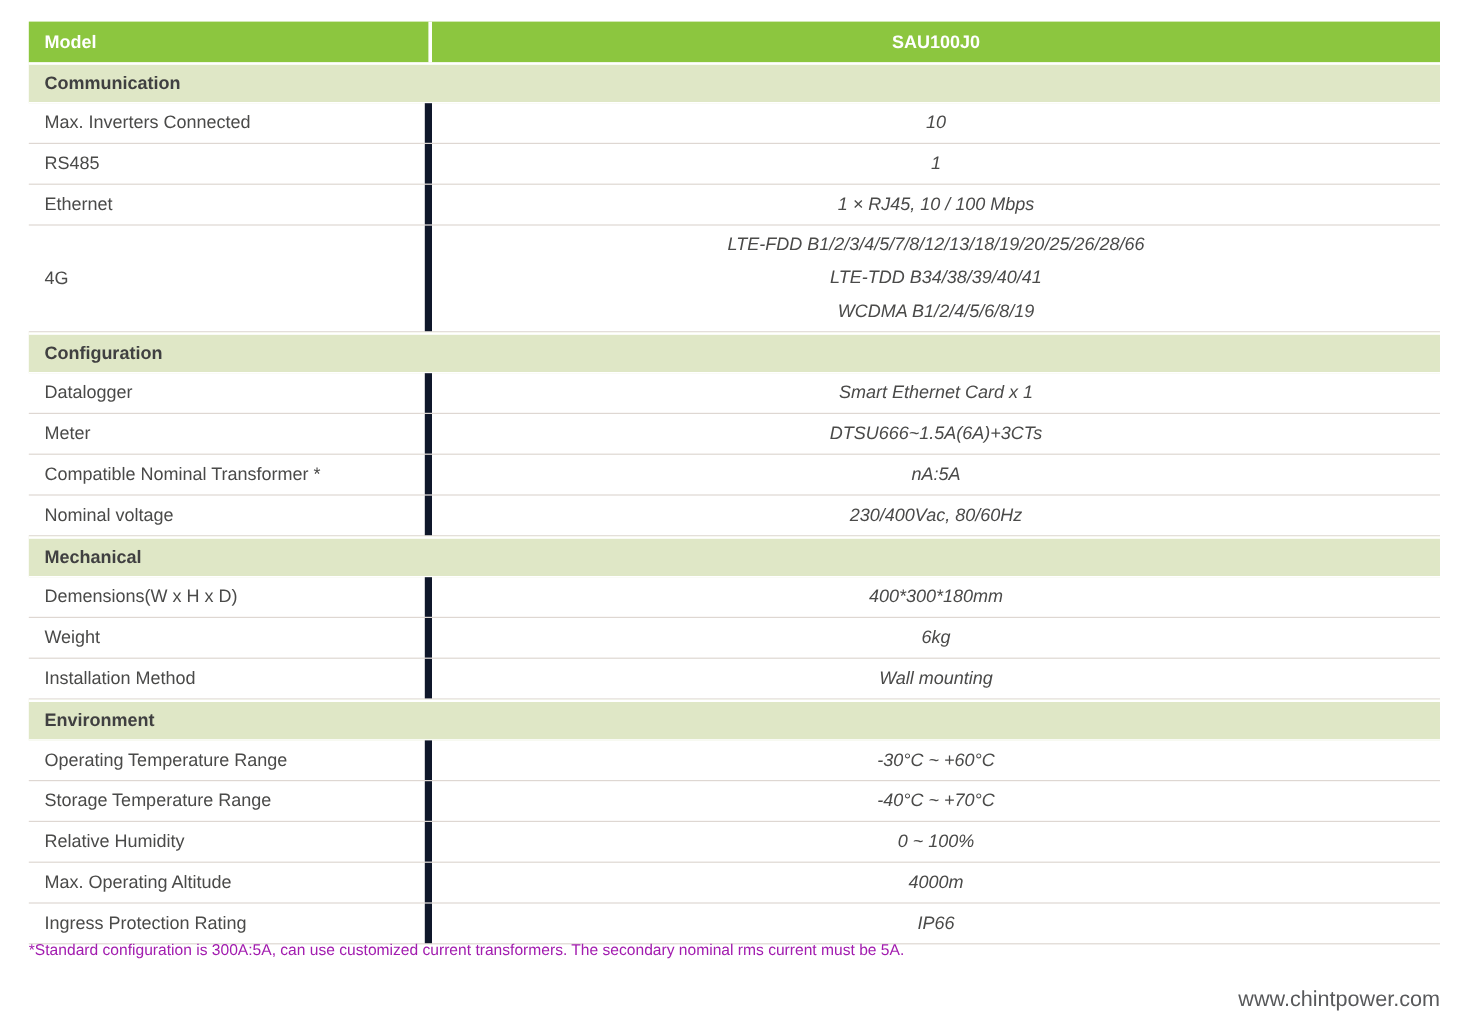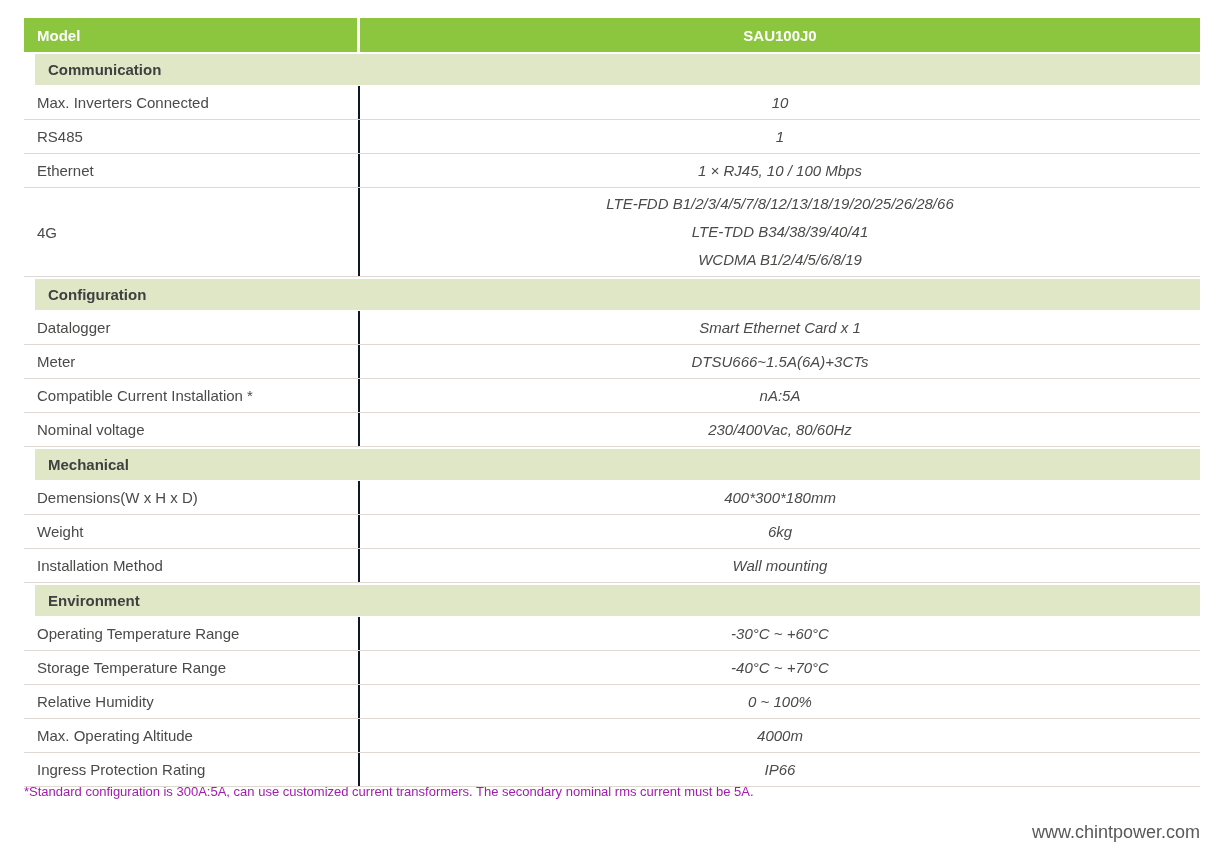--- a/index.html
+++ b/index.html
@@ -42,35 +42,34 @@
   .section-band {
     height: 34px;
     background: #dfe7c6;
     border-top: 2px solid #ffffff;
     border-bottom: 1px solid #ffffff;
     display: flex; align-items: center;
     padding-left: 13px;
     font-weight: bold;
     font-size: 15px;
     color: #404041;
-    margin-left: 11px;
   }
 
   
   .spec-row {
     display: flex;
     min-height: 34px;
     border-bottom: 1px solid #ded7d2;
     font-size: 15px;
   }
   .spec-row .cell-label {
     width: 336px;
     display: flex; align-items: center;
     padding-left: 13px;
-    border-right: 2px solid #0f172a;
+    border-right: 6px solid #0f172a;
   }
   .spec-row .cell-value {
     flex: 1;
     display: flex; align-items: center; justify-content: center;
     text-align: center;
     white-space: pre-line;
     line-height: 28px;
     padding: 2px 0;
     font-style: italic;
   }
@@ -127,21 +126,21 @@
 
     <div class="spec-row">
       <div class="cell-label">Datalogger</div>
       <div class="cell-value">Smart Ethernet Card x 1</div>
     </div>
     <div class="spec-row">
       <div class="cell-label">Meter</div>
       <div class="cell-value">DTSU666~1.5A(6A)+3CTs</div>
     </div>
     <div class="spec-row">
-      <div class="cell-label">Compatible Current Installation *</div>
+      <div class="cell-label">Compatible Nominal Transformer *</div>
       <div class="cell-value">nA:5A</div>
     </div>
     <div class="spec-row">
       <div class="cell-label">Nominal voltage</div>
       <div class="cell-value">230/400Vac, 80/60Hz</div>
     </div>
 
     <div class="section-band">Mechanical</div>
 
     <div class="spec-row">

